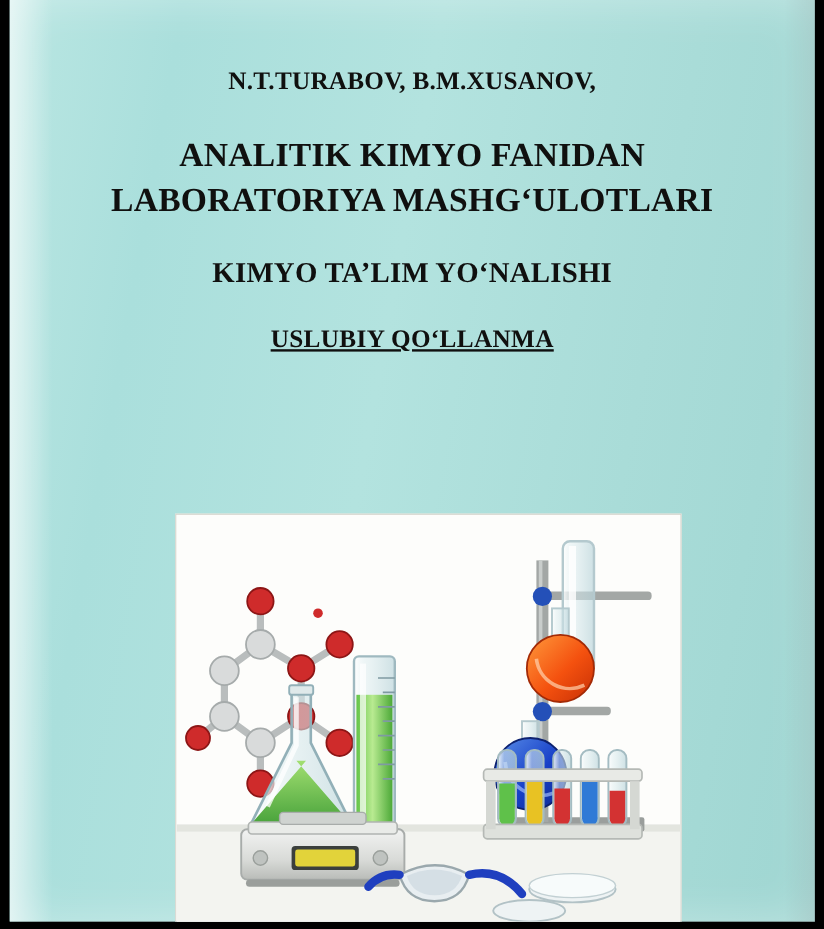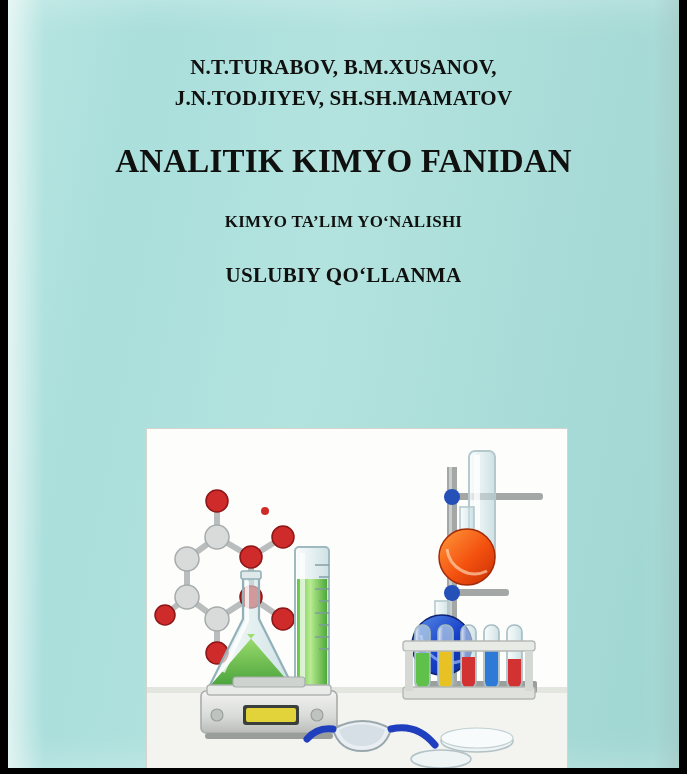--- a/index.html
+++ b/index.html
@@ -57,43 +57,44 @@
     color: #10100f;
   }
   .authors-line {
     font-size: 21px;
     font-weight: bold;
     letter-spacing: 0.2px;
     line-height: 31px;
   }
   .title-gap { height: 28px; }
   .main-title {
-    font-size: 33px;
+    font-size: 28px;
     font-weight: bold;
     line-height: 38px;
     letter-spacing: 0.2px;
   }
   .subtitle {
     font-size: 19px;
     font-weight: bold;
     line-height: 30px;
     margin-top: 2px;
   }
   .gap2 { height: 26px; }
   .audience {
-    font-size: 17px;
+    font-size: 24px;
     font-weight: bold;
     line-height: 31px;
     letter-spacing: 0.2px;
   }
   .gap3 { height: 26px; }
   .kind {
     font-size: 21px;
     font-weight: bold;
     letter-spacing: 0.3px;
+    text-decoration: underline;
   }
 
   
   .illustration {
     position: absolute;
     left: 138px;
     top: 428px;
     width: 420px;
     height: 340px;
     background: #fdfdfb;
@@ -103,25 +104,25 @@
   .illustration svg { display: block; }
 </style>
 </head>
 <body>
 
 <div class="page">
   <div class="cover">
 
     <div class="text-block">
       <div class="authors-line">N.T.TURABOV, B.M.XUSANOV,</div>
-      <div class="authors-line">J.N.TODJIYEV, SH.SH.MAMATOV</div>
 
       <div class="title-gap"></div>
 
       <div class="main-title">ANALITIK KIMYO FANIDAN</div>
+      <div class="main-title">LABORATORIYA MASHG‘ULOTLARI</div>
 
       <div class="gap2"></div>
 
       <div class="audience">KIMYO TA’LIM YO‘NALISHI</div>
 
       <div class="gap3"></div>
 
       <div class="kind">USLUBIY QO‘LLANMA</div>
     </div>
 

